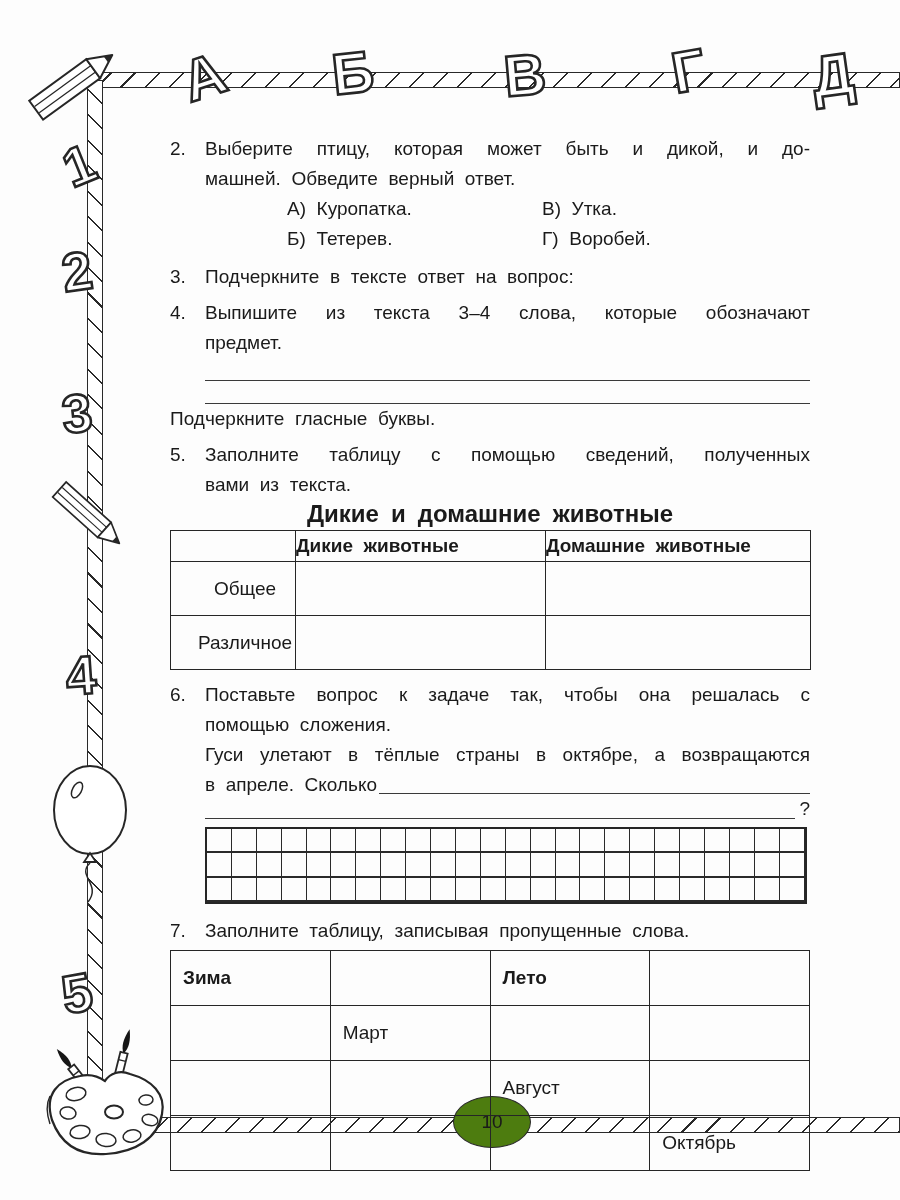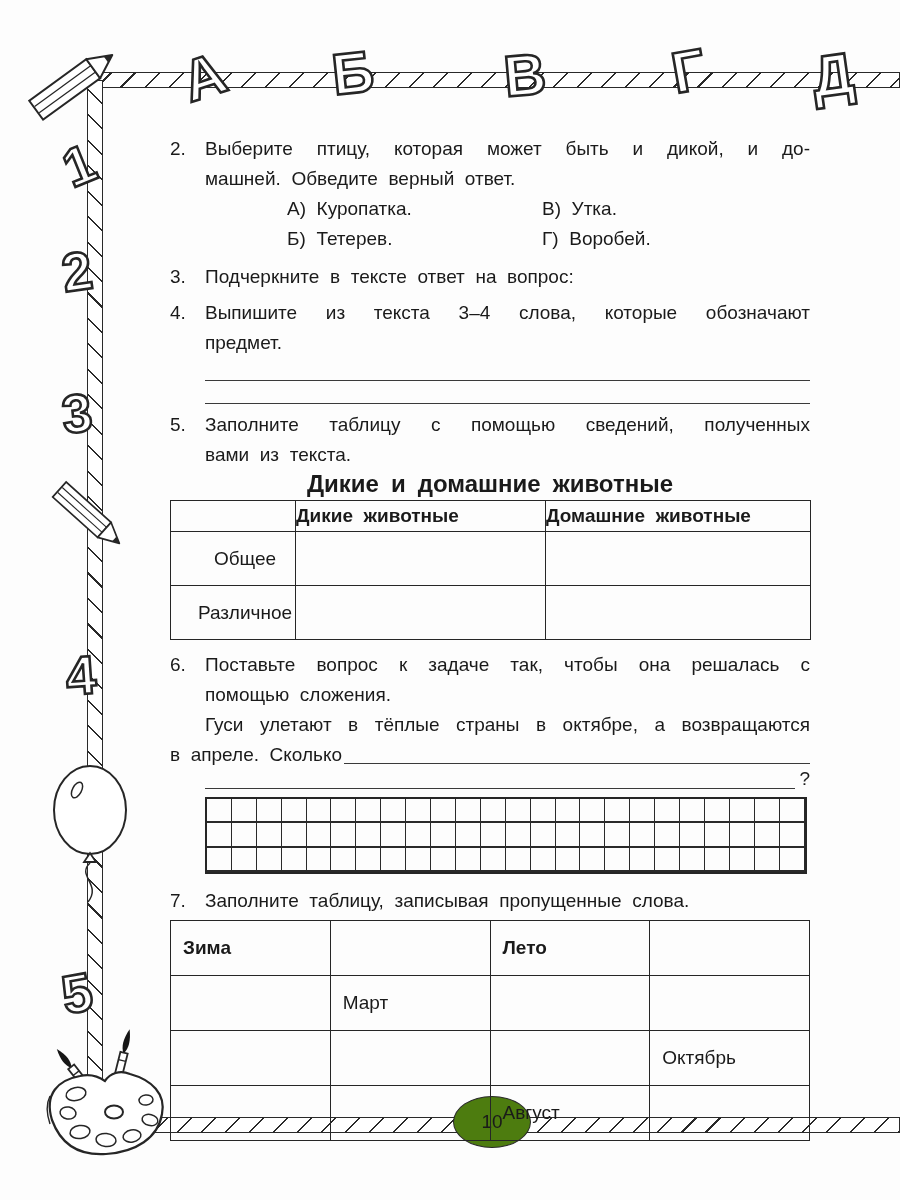--- a/index.html
+++ b/index.html
@@ -45,21 +45,21 @@
   .mt8{margin-top:8px;} .mt6{margin-top:6px;} .mt10{margin-top:10px;} .mt12{margin-top:12px;}
   
   .t5-title{text-align:center;font-weight:bold;font-size:24px;line-height:28px;margin-top:0;}
   table.t5{border-collapse:collapse;table-layout:fixed;width:640px;margin-top:2px;}
   .t5 td{border:1.6px solid #262626;padding:0;}
   .t5 col.c0{width:125px;} .t5 col.c1{width:250px;} .t5 col.c2{width:265px;}
   .t5 tr.hdr td{height:28px;font-weight:bold;text-align:left;}
   .t5 tr.datarow td{height:53px;}
   .t5 td.lbl{padding-left:24px;text-align:center;}
   
-  .l4{display:flex;height:28px;text-align:center;}
+  .l4{margin-left:35px;display:flex;height:28px;text-align:center;}
   .l4 .pre{white-space:nowrap;}
   .l4 .fill{flex:1;border-bottom:1.7px solid #3a3a3a;margin-bottom:4px;margin-left:2px;}
   .l5{margin-left:35px;display:flex;height:22px;line-height:22px;}
   .l5 .fill{flex:1;border-bottom:1.7px solid #3a3a3a;margin-bottom:1px;}
   .l5 .q{padding-left:4px;}
   .grid6{
     margin-left:35px;margin-top:7px;width:602px;height:77px;box-sizing:border-box;
     border:2px solid #262626;
     background-image:
       repeating-linear-gradient(to right,transparent 0 23.9px,#2a2a2a 23.9px 24.9px),
@@ -171,20 +171,21 @@
   </div>
 
   <div class="mt6">
     <div class="exline">
       <span class="num">4.</span>
       <span class="jfull">Выпишите из текста 3–4 слова, которые обозначают</span>
     </div>
     <div class="cont">предмет.</div>
     <div class="writeline"></div>
     <div class="writeline"></div>
+    <div>Подчеркните гласные буквы.</div>
   </div>
 
   <div class="mt6">
     <div class="exline">
       <span class="num">5.</span>
       <span class="jfull">Заполните таблицу с помощью сведений, полученных</span>
     </div>
     <div class="cont">вами из текста.</div>
     <div class="t5-title">Дикие и домашние животные</div>
     <table class="t5">
@@ -246,26 +247,26 @@
       </tr>
       <tr>
         <td></td>
         <td>Март</td>
         <td></td>
         <td></td>
       </tr>
       <tr>
         <td></td>
         <td></td>
+        <td>Август</td>
+        <td></td>
+      </tr>
+      <tr>
+        <td></td>
+        <td></td>
         <td></td>
         <td>Октябрь</td>
-      </tr>
-      <tr>
-        <td></td>
-        <td></td>
-        <td>Август</td>
-        <td></td>
       </tr>
     </tbody>
       </table>
   </div>
 
 </div>
 
 </body></html>

